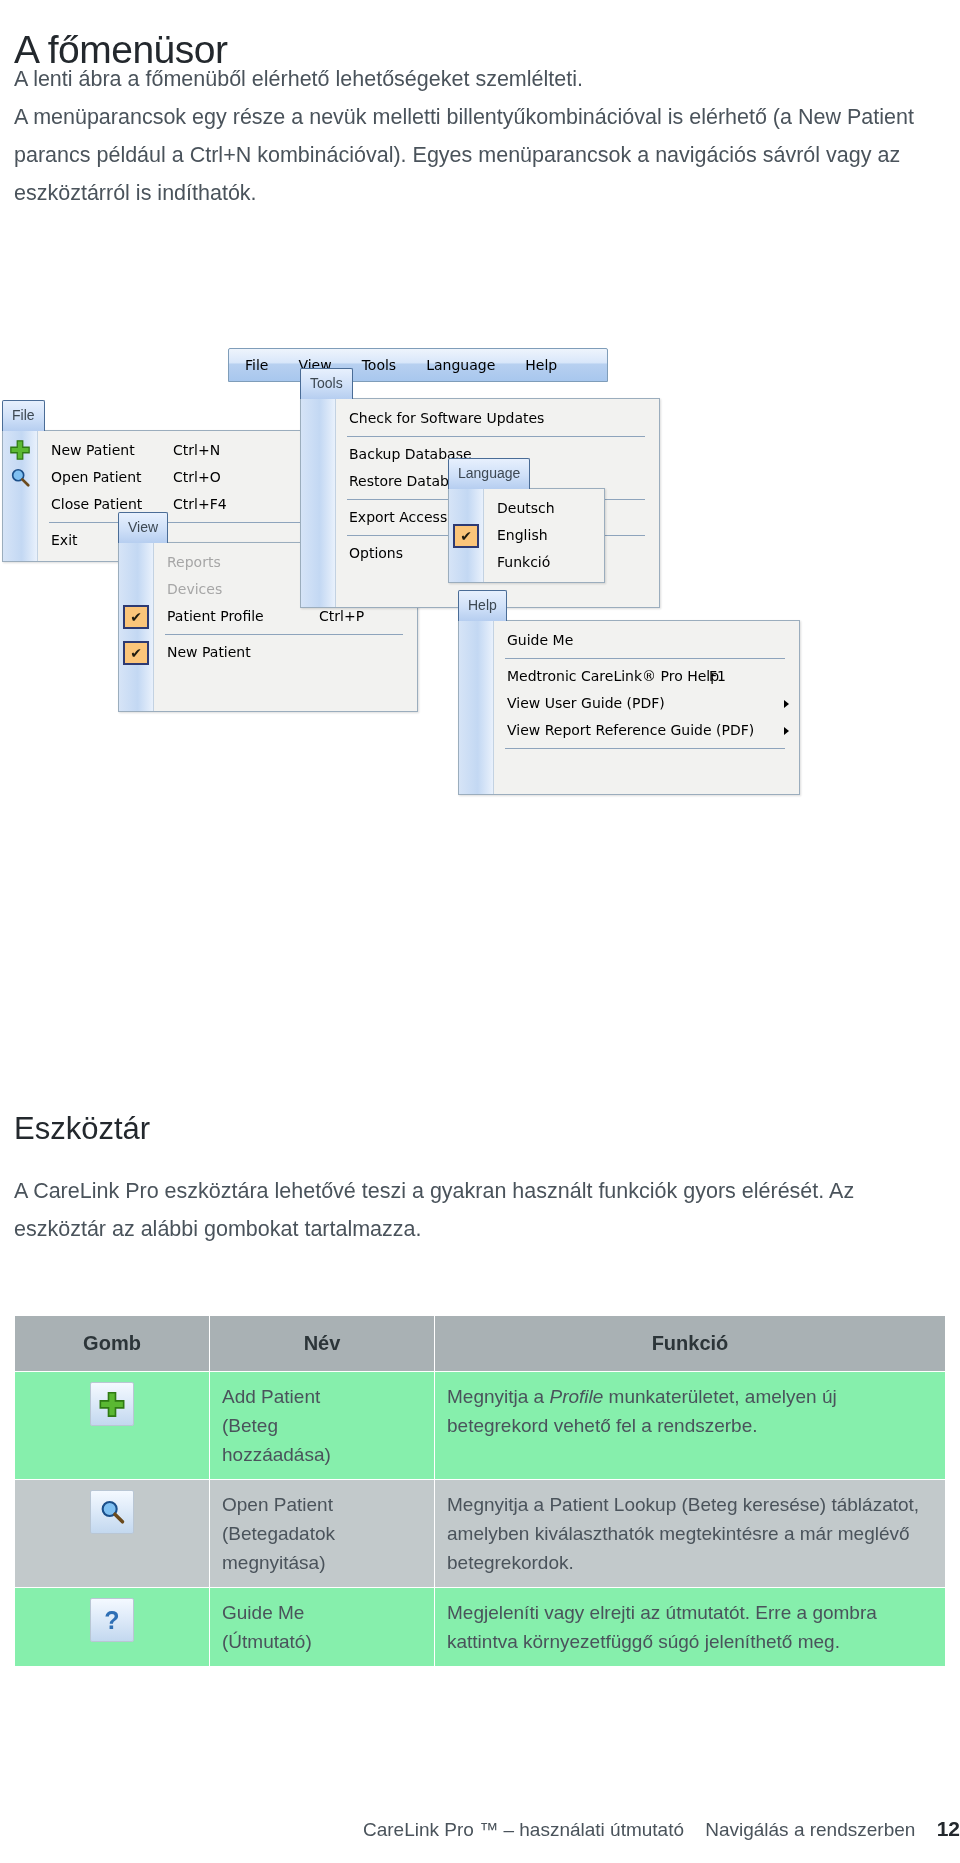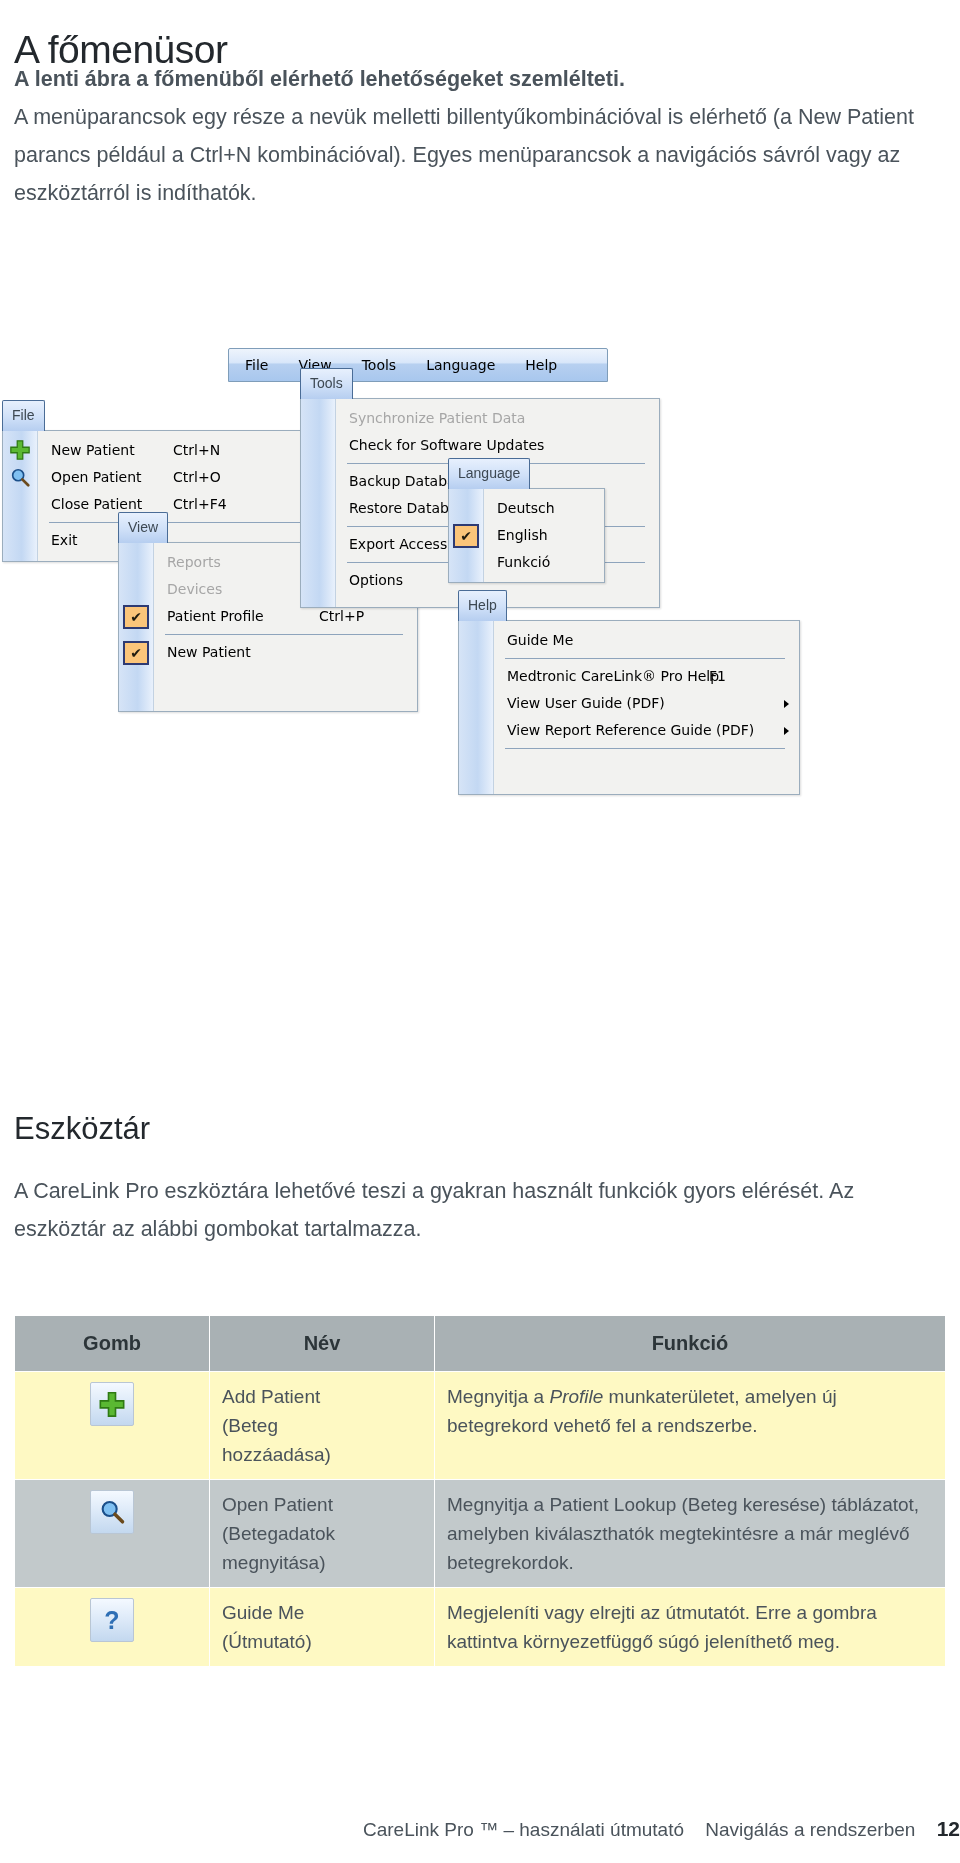--- a/index.html
+++ b/index.html
@@ -32,21 +32,21 @@
     letter-spacing: -0.5px;
   }
   .para {
     position: absolute;
     left: 14px;
     width: 930px;
     font-size: 21.5px;
     line-height: 38px;
     color: #4a535b;
   }
-  #p1 { top: 60px; font-weight: bold; }
+  #p1 { top: 60px; }
   #p2 { top: 98px; }
   .h2 {
     position: absolute;
     left: 14px;
     font-size: 31px;
     font-weight: normal;
     color: #23282d;
   }
   #h2-eszkoztar { top: 1085px; }
   #p3 { top: 1172px; }
@@ -194,21 +194,21 @@
     border: 1px solid #ffffff;
     text-align: center;
   }
   table.tbl td {
     border: 1px solid #ffffff;
     padding: 10px 12px;
     vertical-align: top;
     line-height: 29px;
     color: #4a535b;
   }
-  table.tbl tr.row-odd td { background: #fef9c3; }
+  table.tbl tr.row-odd td { background: #86efac; }
   table.tbl tr.row-even td { background: #c2c9cb; }
   td.c-btn { width: 170px; text-align: center; vertical-align: middle; }
   td.c-name { width: 200px; }
   .cellpad { display: block; }
   .ital { font-style: italic; }
 
   
   .tbchip {
     display: inline-block;
     width: 42px;
@@ -314,23 +314,20 @@
           <span class="chk">✔</span>
           <span class="lbl">New Patient</span>
         </div>
       </div>
     </div>
 
     <div class="mtab" style="left:300px; top:28px;">Tools</div>
     <div class="winmenu dropdown" style="left:300px; top:58px; width:360px; height:210px;">
       <div class="dd-gutter"></div>
       <div class="dd-list">
-        <div class="dd-item disabled">
-          <span class="lbl">Synchronize Patient Data</span>
-        </div>
         <div class="dd-item">
           <span class="lbl">Check for Software Updates</span>
         </div>
         <div class="dd-sep"></div>
         <div class="dd-item">
           <span class="lbl">Backup Database</span>
         </div>
         <div class="dd-item">
           <span class="lbl">Restore Database</span>
         </div>

